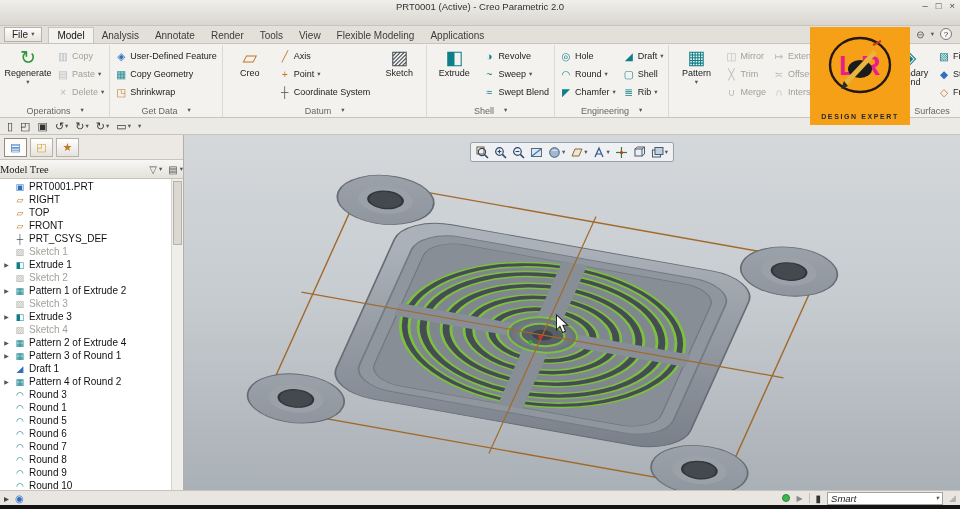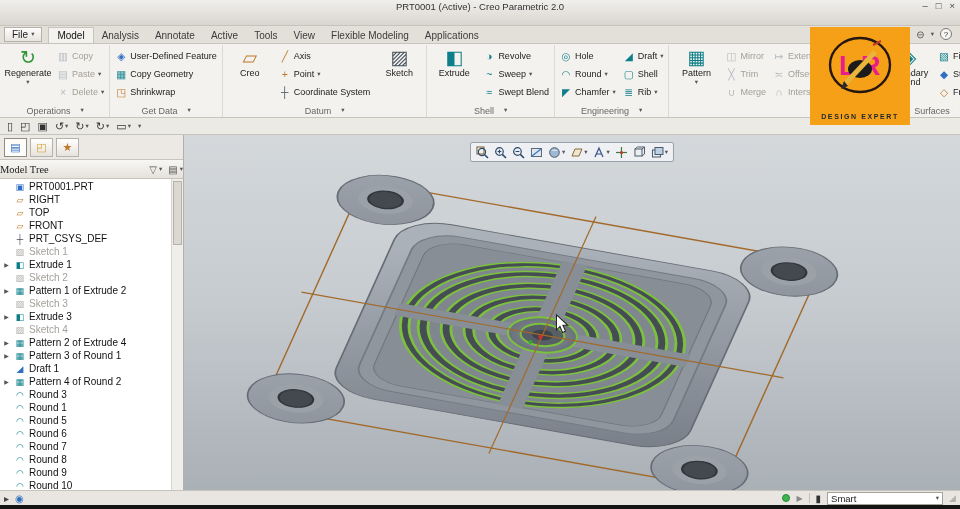--- a/index.html
+++ b/index.html
@@ -69,21 +69,21 @@
   .viewport{flex:1;position:relative;background:linear-gradient(180deg,#d4d8db 0%,#c7ccd0 45%,#a9b0b6 100%);overflow:hidden;}
   .gtoolbar{position:absolute;top:7px;left:50%;transform:translateX(-50%);display:flex;align-items:center;gap:1px;background:rgba(241,243,245,.9);border:1px solid #98a1a9;border-radius:2px;padding:1px 3px;z-index:10;}
   .gbtn{height:16px;display:flex;align-items:center;justify-content:center;padding:0 2px;gap:1px;}
   .scene{position:absolute;inset:0;width:100%;height:100%;}
 
   
   .statusbar{height:15px;background:#e9e6e1;border-top:1px solid #c7c4be;display:flex;align-items:center;padding:0 4px;gap:6px;font-size:10px;color:#444;}
   .sb-right{margin-left:auto;display:flex;align-items:center;gap:6px;}
   .sb-dot{width:8px;height:8px;border-radius:50%;background:#3cb44f;border:1px solid #2a8a39;}
   .sb-divider{width:1px;height:10px;background:#c2bfb9;}
-  .sb-select{width:116px;height:13px;background:#fff;border:1px solid #a5a29c;display:flex;align-items:center;justify-content:space-between;padding:0 3px;font-size:9.5px;color:#222;}
+  .sb-select{width:116px;height:13px;background:#fff;border:1px solid #a5a29c;display:flex;align-items:center;justify-content:space-between;padding:0 3px;font-size:9.5px;color:#222;font-style:italic;}
   .grip{color:#b5b2ac;font-size:9px;}
   .strip{height:4px;background:#141414;}
 </style>
 </head>
 <body>
 
 <div class="app">
 
   <div class="titlebar">
     <span class="title">PRT0001 (Active) - Creo Parametric 2.0</span>
@@ -95,21 +95,21 @@
   </div>
 
   <div class="tabrow">
     <div class="file-btn">
       <span>File</span>
       <span class="dd">▾</span>
     </div>
     <div class="tab active">Model</div>
     <div class="tab">Analysis</div>
     <div class="tab">Annotate</div>
-    <div class="tab">Active</div>
+    <div class="tab">Render</div>
     <div class="tab">Tools</div>
     <div class="tab">View</div>
     <div class="tab">Flexible Modeling</div>
     <div class="tab">Applications</div>
     <div class="tabrow-right">
       <span>⊖</span>
       <span class="dd">▾</span>
       <span class="help-circle">?</span>
     </div>
   </div>

